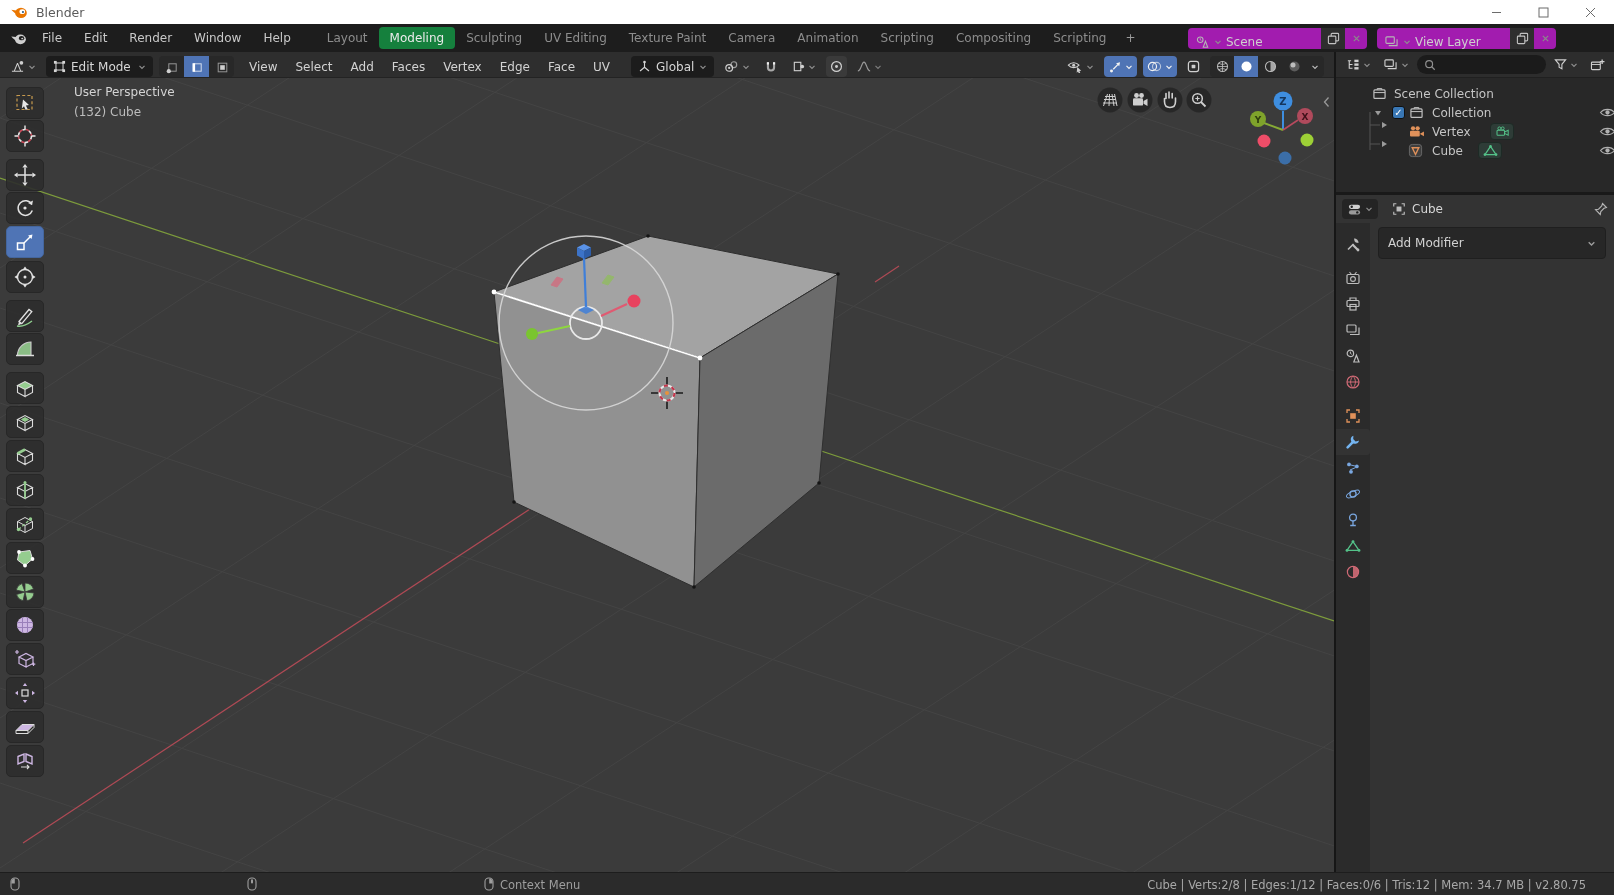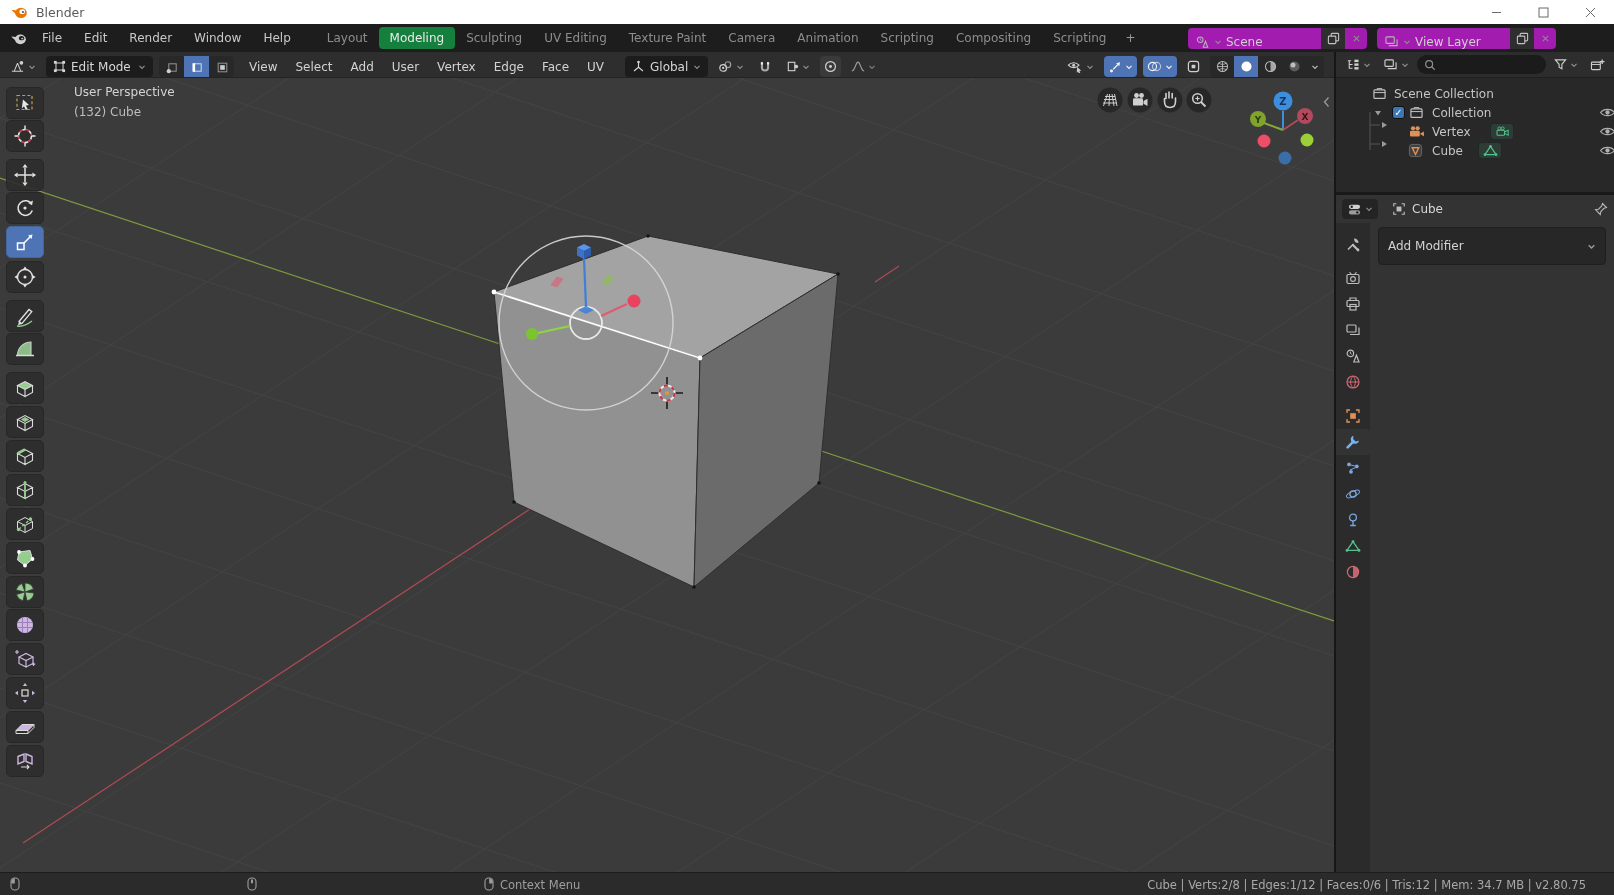--- a/index.html
+++ b/index.html
@@ -59,21 +59,21 @@
 .props{position:absolute;left:0;top:143px;width:100%;bottom:0;background:#333333}
 .pheader{position:absolute;left:0;top:0;width:100%;height:28px;display:flex;align-items:center;padding:0 6px;gap:6px}
 .ped-btn{height:20px;display:flex;align-items:center;gap:3px;background:#242424;border-radius:4px;padding:0 5px;color:#cfcfcf}
 .crumb{display:flex;align-items:center;gap:6px;color:#d6d6d6;margin-left:8px}
 .pin{margin-left:auto;color:#b5b5b5}
 .ptabs{position:absolute;left:0;top:28px;width:34px;bottom:0;background:#2b2b2b}
 .ptab{position:absolute;left:0;width:34px;height:26px;display:flex;align-items:center;justify-content:center}
 .ptab.active{background:#333333;border-radius:0 3px 3px 0}
 .pt-gray{color:#bdbdbd}.pt-pink{color:#d06a76}.pt-orange{color:#e0915a}
 .pt-blue{color:#7aa7e0}.pt-green{color:#54c289}.pt-abl{color:#74b4f0}
-.addmod{position:absolute;left:42px;top:32px;right:8px;height:38px;background:#272727;border:1px solid #1f1f1f;border-radius:4px;display:flex;align-items:center;padding:0 9px;color:#d2d2d2}
+.addmod{position:absolute;left:42px;top:32px;right:8px;height:32px;background:#272727;border:1px solid #1f1f1f;border-radius:4px;display:flex;align-items:center;padding:0 9px;color:#d2d2d2}
 .addmod .chev{margin-left:auto;color:#9c9c9c}
 
 .statusbar{position:absolute;left:0;top:872px;width:1614px;height:23px;background:#2b2b2b;border-top:1px solid #1d1d1d}
 .sb-mouse{position:absolute;top:4px;color:#9e9e9e}
 .sb-label{position:absolute;top:5px;color:#9e9e9e;font-size:11.5px}
 .sb-stats{position:absolute;right:28px;top:5px;color:#a8a8a8;font-size:11.5px}
 .ic{display:inline-flex;align-items:center;justify-content:center}
 </style>
 </head>
 <body>
@@ -446,21 +446,21 @@
       <span class="smbtn">
           <svg width="14" height="14">
             <use href="#self"></use>
           </svg>
         </span>
     </div>
     <div class="hmenu">
       <span>View</span>
       <span>Select</span>
       <span>Add</span>
-      <span>User</span>
+      <span>Faces</span>
       <span>Vertex</span>
       <span>Edge</span>
       <span>Face</span>
       <span>UV</span>
     </div>
     <div class="dd" style="margin-left:6px">
       <span class="ic">
           <svg width="13" height="13">
             <use href="#orient"></use>
           </svg>

